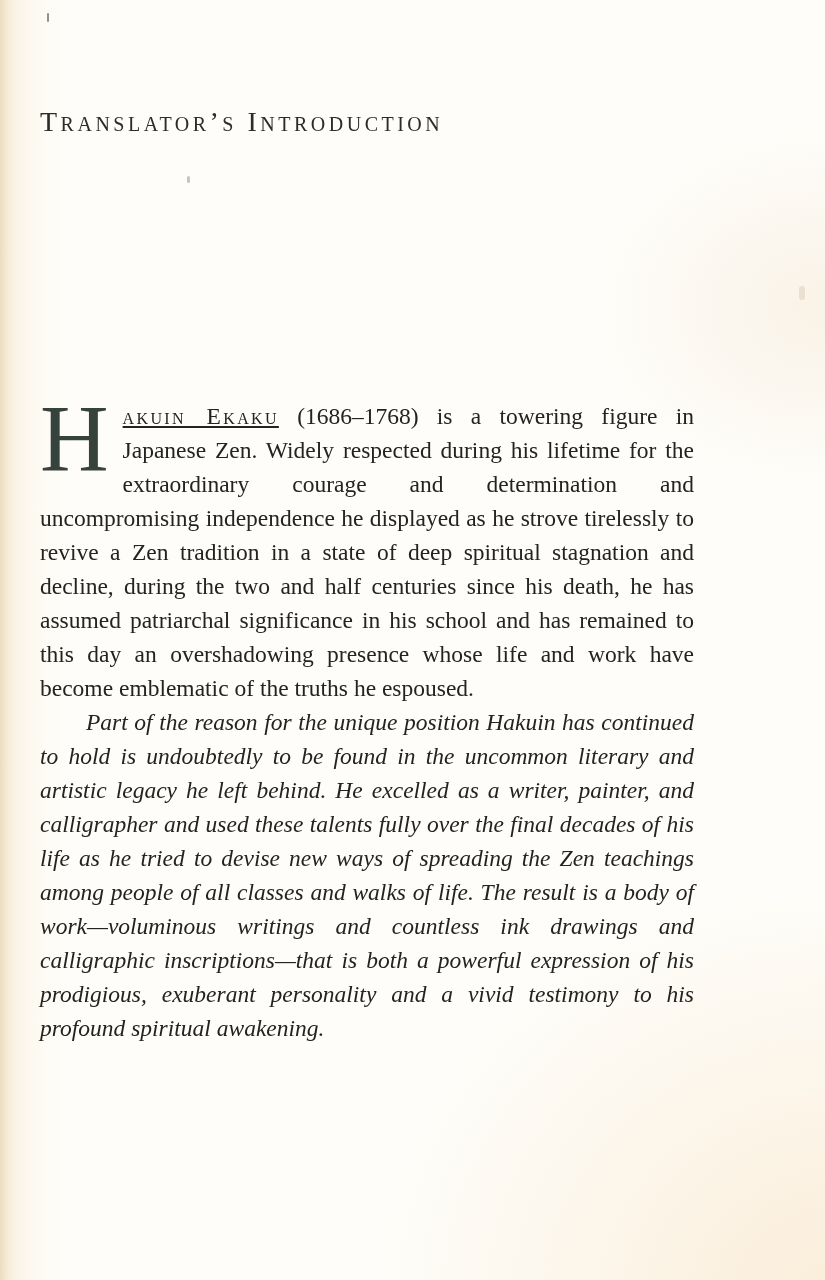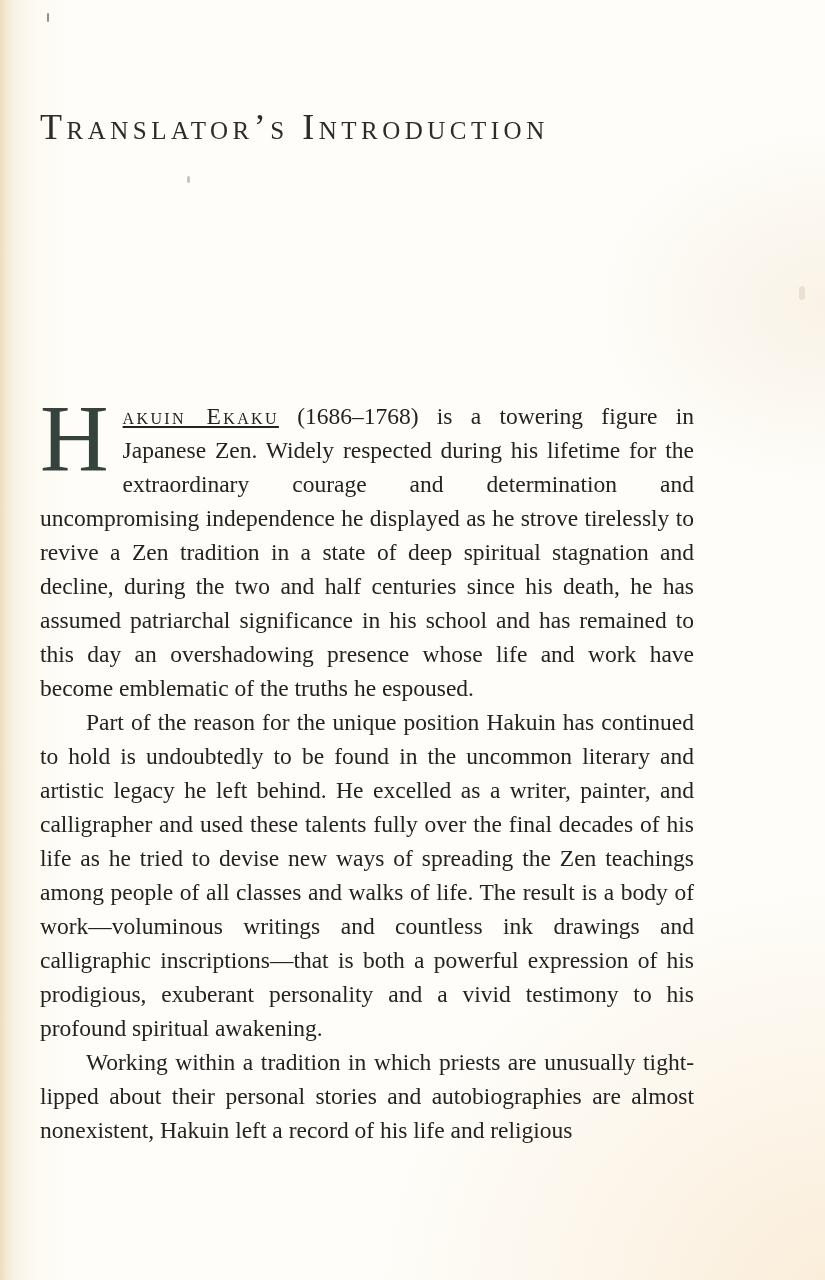--- a/index.html
+++ b/index.html
@@ -20,37 +20,37 @@
       radial-gradient(40% 20% at 100% 24%, rgba(240,222,196,0.35), rgba(240,222,196,0) 70%),
       linear-gradient(90deg, #ecdcbf 0px, #f5ebd6 7px, #faf4e7 16px, #fdfaf2 36px, #fefdf9 70px, #fefdf9 100%);
   }
   .heading {
     position: absolute;
     left: 40px;
     top: 106px;
     margin: 0;
     font-weight: normal;
     font-variant: small-caps;
-    font-size: 36px;
+    font-size: 28px;
     letter-spacing: 0.125em;
     color: #2c2c29;
     white-space: nowrap;
   }
   .body-text {
     position: absolute;
     left: 40px;
     top: 399px;
     width: 654px;
     font-size: 23.5px;
     line-height: 34px;
     color: #232321;
     text-align: justify;
   }
   .para { margin: 0; }
-  .para.indent { text-indent: 46px; }
+  .para.indent { text-indent: 46px; font-style: italic; }
   .dropcap {
     float: left;
     font-size: 95px;
     line-height: 0.74;
     padding: 5px 14px 2px 0;
     color: #36433c;
   }
   .lead-smallcaps {
     font-variant: small-caps;
     letter-spacing: 0.1em;
@@ -71,17 +71,16 @@
   <div class="speck speck-c"></div>
 
   <h1 class="heading">Translator’s Introduction</h1>
 
   <div class="body-text">
 
     <p class="para"><span class="dropcap">H</span><span class="lead-smallcaps">akuin Ekaku</span><span> (1686–1768) is a towering figure in Japanese Zen. Widely respected during his lifetime for the extraordinary courage and determination and uncompromising independence he displayed as he strove tirelessly to revive a Zen tradition in a state of deep spiritual stagnation and decline, during the two and half centuries since his death, he has assumed patriarchal significance in his school and has remained to this day an overshadowing presence whose life and work have become emblematic of the truths he espoused.</span></p>
 
     <p class="para indent">Part of the reason for the unique position Hakuin has continued to hold is undoubtedly to be found in the uncommon literary and artistic legacy he left behind. He excelled as a writer, painter, and calligrapher and used these talents fully over the final decades of his life as he tried to devise new ways of spreading the Zen teachings among people of all classes and walks of life. The result is a body of work—voluminous writings and countless ink drawings and calligraphic inscriptions—that is both a powerful expression of his prodigious, exuberant personality and a vivid testimony to his profound spiritual awakening.</p>
 
-    <p class="para indent">Working within a tradition in which priests are unusually tight-lipped about their personal stories and autobiographies are almost nonexistent, Hakuin left a record of his life and religious</p>
 
   </div>
 
 </div>
 
 </body></html>

